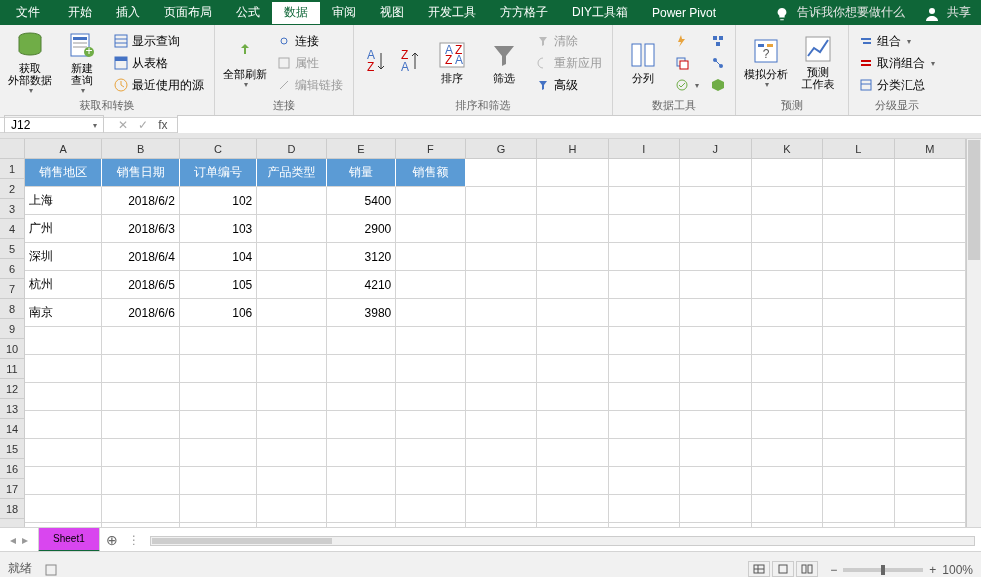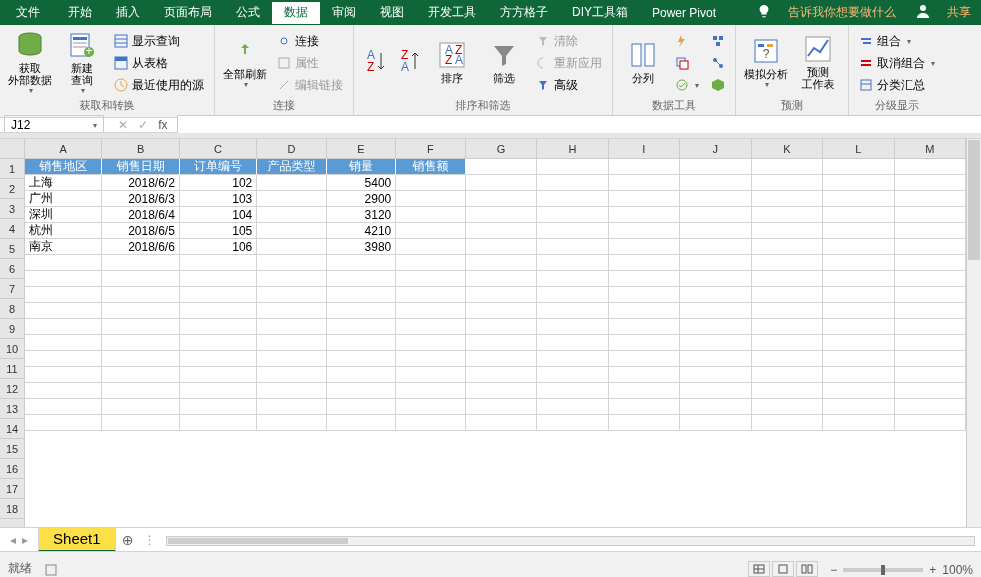--- a/index.html
+++ b/index.html
@@ -2,21 +2,21 @@
 <html><head>
 <meta charset="utf-8">
 <style>
 *{box-sizing:border-box;margin:0;padding:0;font-family:"Microsoft YaHei",SimSun,sans-serif;font-size:12px;user-select:none}
 body{width:981px;height:577px;overflow:hidden;background:#fff;display:flex;flex-direction:column}
 .tabbar{background:#0f6638;height:25px;display:flex;align-items:center;color:#fff}
 .tab{padding:0 12px;height:22px;display:flex;align-items:center;cursor:pointer}
 .tab-file{padding:0 16px}
 .tab-active{background:#fff;color:#0f6638}
 .tab-spacer{flex:1}
-.tab-right{display:flex;align-items:flex-start;gap:17px;padding:0 10px;color:#fdba74}
+.tab-right{display:flex;align-items:flex-end;gap:8px;padding:0 10px;color:#e5e5e5}
 .bulb{width:14px;height:14px;display:inline-block}
 .ribbon{background:#f1f1f1;height:93px;border-bottom:1px solid #d4d4d4;display:flex}
 .rgroup{display:flex;flex-direction:column;align-items:center;border-right:1px solid #d4d4d4;padding:4px 6px 2px}
 .rgroup-body{flex:1;display:flex;align-items:flex-start;gap:4px}
 .rgroup-label{color:#666;font-size:11px;padding:2px 0}
 .bigbtn{display:flex;flex-direction:column;align-items:center;justify-content:center;width:48px;height:66px;cursor:pointer}
 .bigbtn svg{margin-bottom:2px}
 .bigbtn-lbl{font-size:11px;text-align:center;line-height:12px}
 .smallcol{display:flex;flex-direction:column;gap:2px;padding-top:2px}
 .smallbtn{display:flex;align-items:center;gap:4px;height:20px;padding:0 4px;cursor:pointer;font-size:11px}
@@ -30,30 +30,30 @@
 .formula-input{flex:1;height:20px;border:1px solid #ccc;border-right:none;padding:0 6px;font-size:11px}
 .gap{height:6px;background:#e6e6e6;border-bottom:1px solid #d4d4d4}
 .grid-area{flex:1;display:flex;overflow:hidden;position:relative}
 .row-hdrs{width:25px;background:#e6e6e6;border-right:1px solid #ccc}
 .row-hdr{height:20px;border-bottom:1px solid #ccc;display:flex;align-items:center;justify-content:center;font-size:11px;color:#333;cursor:pointer}
 .corner{height:20px;border-bottom:1px solid #ccc;background:#e6e6e6}
 .grid-main{flex:1;overflow:hidden}
 .col-hdrs{display:flex;height:20px;background:#e6e6e6;border-bottom:1px solid #ccc}
 .col-hdr{border-right:1px solid #ccc;display:flex;align-items:center;justify-content:center;font-size:11px;color:#333;cursor:pointer}
 .cells{position:relative}
-.row{display:flex;height:16px}
+.row{display:flex;height:28px}
 .cell{border-right:1px solid #d4d4d4;border-bottom:1px solid #d4d4d4;padding:0 4px;display:flex;align-items:center;font-size:12px;overflow:hidden;white-space:nowrap}
 .cell.hdr{background:#5b9bd5;color:#fff;border-right:1px solid #fff}
 .cell.r{justify-content:flex-end}
 .cell.c{justify-content:center}
 .wA{width:78px}.wB{width:78px}.wC{width:78px}.wD{width:70px}.wE{width:70px}.wF{width:70px}
 .wG,.wH,.wI,.wJ,.wK,.wL,.wM{width:72px}
 .sheet-tabs{height:24px;background:#fff;border-top:1px solid #d4d4d4;display:flex;align-items:center}
 .sheet-nav{display:flex;gap:6px;padding:0 10px;color:#999}
-.sheet-tab{padding:0 14px;height:24px;display:flex;align-items:center;border-right:1px solid #d4d4d4;border-left:1px solid #d4d4d4;background:#fde047;font-size:15px;cursor:pointer;border-bottom:2px solid #0f6638}
+.sheet-tab{padding:0 14px;height:24px;display:flex;align-items:center;border-right:1px solid #d4d4d4;border-left:1px solid #d4d4d4;background:#d946ef;font-size:10px;cursor:pointer;border-bottom:2px solid #0f6638}
 .sheet-add{width:24px;display:flex;align-items:center;justify-content:center;color:#666;cursor:pointer;font-size:14px}
 .hscroll{flex:1;margin:0 6px;position:relative;height:14px}
 .hscroll-track{position:absolute;left:0;right:0;top:3px;height:10px;background:#f0f0f0;border:1px solid #ccc}
 .hscroll-thumb{position:absolute;left:1px;top:1px;width:180px;height:6px;background:#cdcdcd}
 .statusbar{height:26px;background:#f1f1f1;border-top:1px solid #d4d4d4;display:flex;align-items:flex-end;padding:0 8px;font-size:11px;color:#555;gap:12px}
 .statusbar .sp{flex:1}
 .view-btns{display:flex;gap:2px}
 .view-btn{width:22px;height:16px;border:1px solid #ccc;display:flex;align-items:center;justify-content:center;cursor:pointer}
 .zoom{display:flex;align-items:center;gap:6px}
 .zoom-track{width:80px;height:4px;background:#ccc;position:relative}

